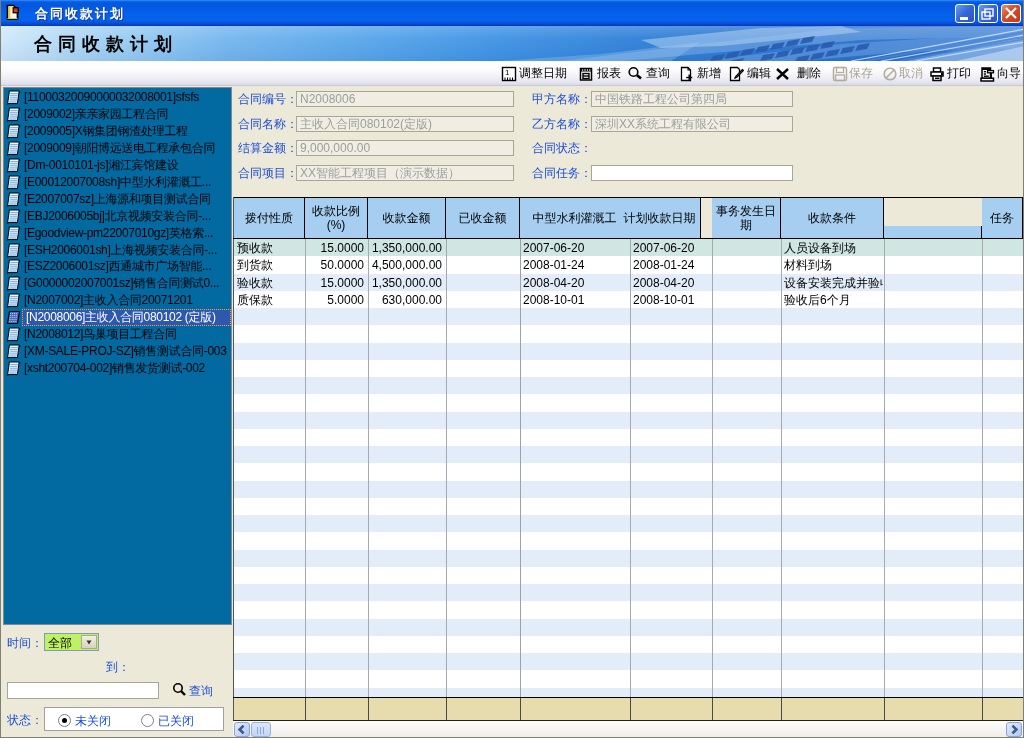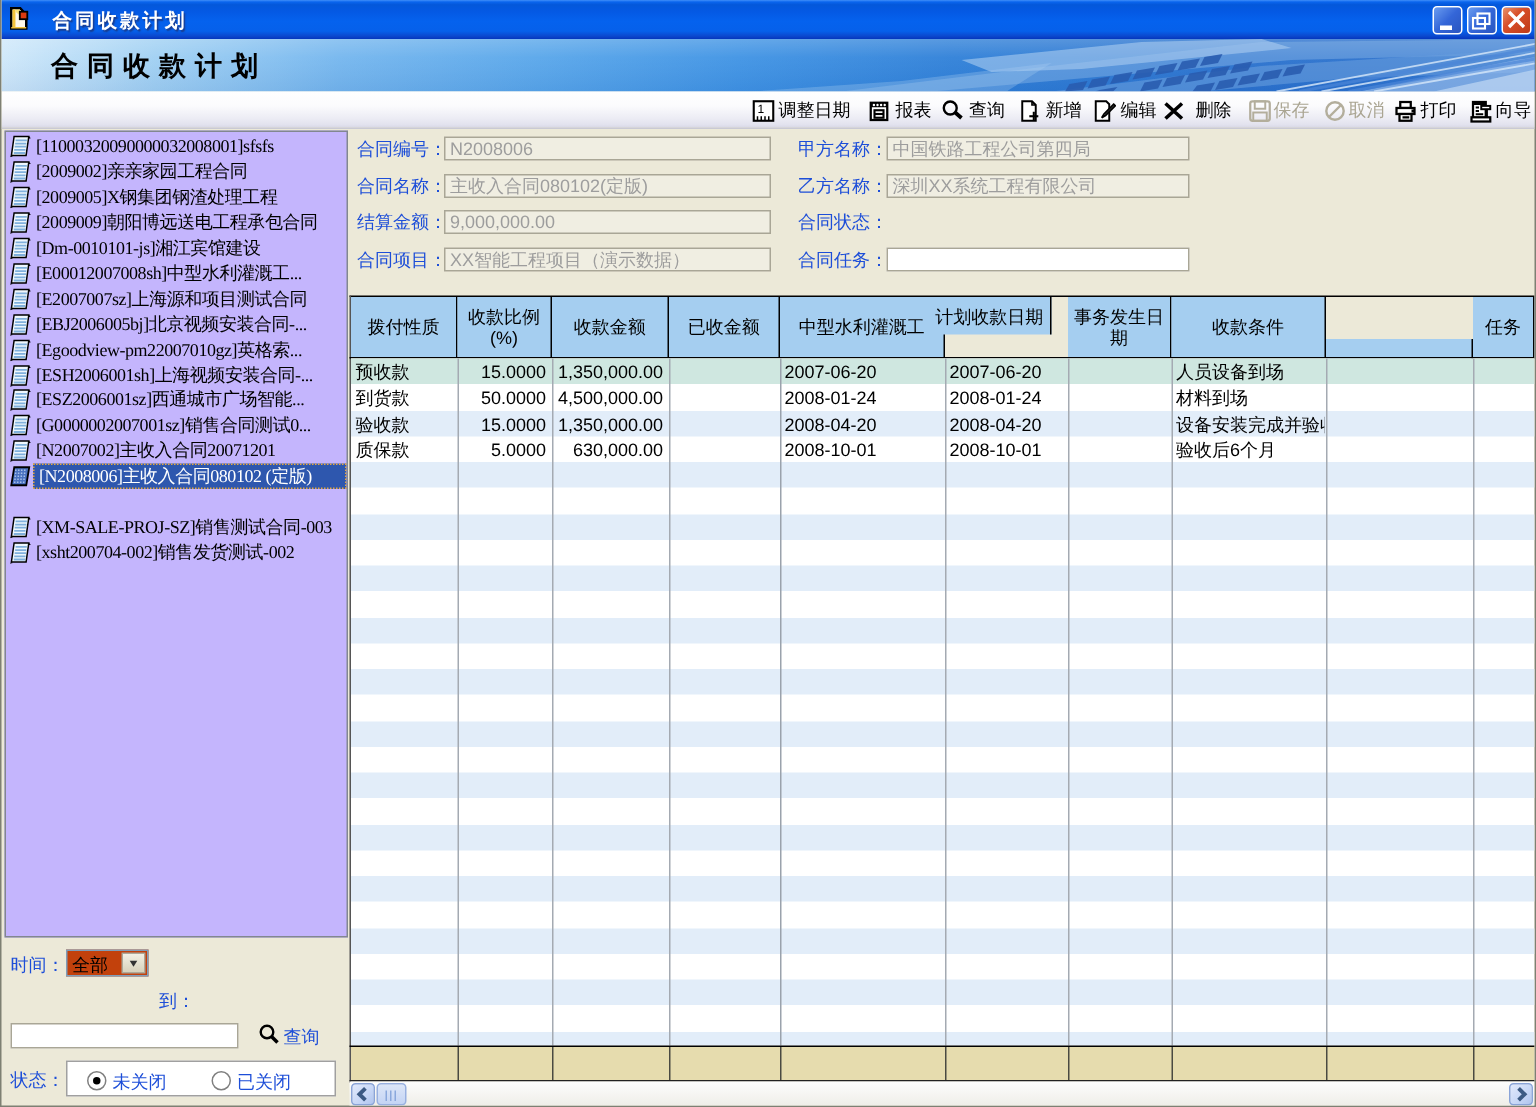--- a/index.html
+++ b/index.html
@@ -18,21 +18,21 @@
   background:linear-gradient(to right,#d8ecfa 0%,#b2d7f3 18%,#88bcec 35%,#5597e2 52%,#2f77d4 68%,#2166c8 82%,#2f74d2 100%);}
 #bandtitle{left:33px;top:32px;font-size:18px;font-weight:bold;letter-spacing:6px;color:#000;}
 
 #toolbar{left:0;top:61px;width:1024px;height:25px;
   background:linear-gradient(to bottom,#ffffff 0%,#fbfbfd 40%,#ececf4 75%,#e2e2ee 92%,#d8d8e6 100%);
   border-bottom:1px solid #c9c9d4;box-sizing:border-box;}
 .tbtn{top:65px;height:17px;line-height:17px;font-size:12px;color:#000;white-space:nowrap;}
 .tico{top:66px;width:16px;height:16px;}
 .dis{color:#aaa592;}
 
-#listbox{left:2px;top:87px;width:229px;height:538px;background:#c4b5fd;border:1px solid #828790;box-sizing:border-box;overflow:hidden;font-family:Liberation Serif, serif;}
+#listbox{left:2px;top:87px;width:229px;height:538px;background:#0369a1;border:1px solid #828790;box-sizing:border-box;overflow:hidden;}
 .li{position:absolute;left:1px;height:17px;line-height:17px;white-space:nowrap;font-size:12px;letter-spacing:-0.3px;}
 .li .txt{position:absolute;left:19px;top:0px;}
 .sel{background:#2e57ae;color:#fff;}
 
 .flabel{color:#1d4ed8;font-size:12px;height:16px;line-height:16px;}
 .ffield{height:16px;line-height:15px;box-sizing:border-box;border:1px solid #a9a696;background:#f0eee2;color:#9d9d9d;font-size:12px;padding-left:3px;overflow:hidden;white-space:nowrap;}
 .fwhite{background:#fff;}
 .hdrcell{position:absolute;top:1px;height:40px;background:#a5cef0;border-right:1px solid #000;box-sizing:border-box;
   display:flex;align-items:center;justify-content:center;text-align:center;font-size:12px;color:#000;}
 .cell{position:absolute;font-size:12px;height:17px;line-height:17px;white-space:nowrap;overflow:hidden;}
@@ -414,20 +414,35 @@
 <g stroke="#a8c0e8" stroke-width="1" stroke-dasharray="1,1">
 <line x1="4" y1="3.5" x2="12" y2="3.5"></line>
               <line x1="3.9" y1="5.5" x2="11.9" y2="5.5"></line>
 <line x1="3.7" y1="7.5" x2="11.7" y2="7.5"></line>
               <line x1="3.5" y1="9.5" x2="11.5" y2="9.5"></line>
 <line x1="3.3" y1="11.5" x2="11.3" y2="11.5"></line>
 </g>
           </svg></span>
         <div class="txt sel" style="padding:0 3px;left:17px;right:1px;border:1px dotted #e8a840;height:15px;line-height:15px;">[N2008006]主收入合同080102 (定版)</div>
       </div>
+<div class="li" style="top:238px;width:227px;">
+        <span style="position:absolute;left:1px;top:1px;"><svg width="15" height="15" viewBox="0 0 15 15">
+<path d="M3.4 1 L13.2 1 L11.4 13.6 L1.6 13.6 Z" fill="#eef7fd" stroke="#000" stroke-width="1"></path>
+<path d="M13.4 1 L14.6 2.2 L12.8 2.5 Z" fill="#000"></path>
+<path d="M1.6 13.6 L0.5 14.8 L2.5 14.3 Z" fill="#000"></path>
+<g stroke="#80b0dc" stroke-width="1.2">
+<line x1="4.4" y1="3.6" x2="11.9" y2="3.6"></line>
+              <line x1="4.1" y1="5.7" x2="11.6" y2="5.7"></line>
+<line x1="3.8" y1="7.8" x2="11.3" y2="7.8"></line>
+              <line x1="3.5" y1="9.9" x2="11" y2="9.9"></line>
+<line x1="3.2" y1="12" x2="10.7" y2="12"></line>
+</g>
+          </svg></span>
+        <div class="txt">[N2008012]鸟巢项目工程合同</div>
+      </div>
 <div class="li" style="top:255px;width:227px;">
         <span style="position:absolute;left:1px;top:1px;"><svg width="15" height="15" viewBox="0 0 15 15">
 <path d="M3.4 1 L13.2 1 L11.4 13.6 L1.6 13.6 Z" fill="#eef7fd" stroke="#000" stroke-width="1"></path>
 <path d="M13.4 1 L14.6 2.2 L12.8 2.5 Z" fill="#000"></path>
 <path d="M1.6 13.6 L0.5 14.8 L2.5 14.3 Z" fill="#000"></path>
 <g stroke="#80b0dc" stroke-width="1.2">
 <line x1="4.4" y1="3.6" x2="11.9" y2="3.6"></line>
               <line x1="4.1" y1="5.7" x2="11.6" y2="5.7"></line>
 <line x1="3.8" y1="7.8" x2="11.3" y2="7.8"></line>
               <line x1="3.5" y1="9.9" x2="11" y2="9.9"></line>
@@ -447,21 +462,21 @@
 <line x1="3.8" y1="7.8" x2="11.3" y2="7.8"></line>
               <line x1="3.5" y1="9.9" x2="11" y2="9.9"></line>
 <line x1="3.2" y1="12" x2="10.7" y2="12"></line>
 </g>
           </svg></span>
         <div class="txt">[xsht200704-002]销售发货测试-002</div>
       </div>
     </div>
 
   <div class="abs flabel" style="left:6px;top:635px;">时间：</div>
-  <div class="abs" style="left:43px;top:633px;width:55px;height:18px;border:1px solid #7f9db9;background:#c2410c;box-sizing:border-box;">
+  <div class="abs" style="left:43px;top:633px;width:55px;height:18px;border:1px solid #7f9db9;background:#bef264;box-sizing:border-box;">
     <div style="position:absolute;left:3px;top:1px;font-size:12px;">全部</div>
     <div style="position:absolute;right:1px;top:1px;width:16px;height:14px;background:linear-gradient(to bottom,#f2f0e4,#d8d2bc);border:1px solid #aca899;box-sizing:border-box;">
       <svg width="14" height="12" viewBox="0 0 14 12">
           <path d="M4.5 4.5 L9.5 4.5 L7 8.5 Z" fill="#333"></path>
         </svg>
     </div>
   </div>
   <div class="abs flabel" style="left:105px;top:659px;">到：</div>
   <div class="abs" style="left:6px;top:682px;width:152px;height:17px;border:1px solid #a9a696;background:#fff;box-sizing:border-box;"></div>
   <div class="abs" style="left:170px;top:682px;width:16px;height:16px;">
@@ -505,21 +520,21 @@
     </div>
 <div class="abs hdrcell" style="left:367px;top:198px;width:78px;height:40px;">
       <div style="width:100%;line-height:14px;">收款金额</div>
     </div>
 <div class="abs hdrcell" style="left:445px;top:198px;width:74px;height:40px;">
       <div style="width:100%;line-height:14px;">已收金额</div>
     </div>
 <div class="abs hdrcell" style="left:519px;top:198px;width:110px;height:40px;">
       <div style="width:100%;line-height:14px;">中型水利灌溉工</div>
     </div>
-<div class="abs hdrcell" style="left:618px;top:198px;width:82px;height:25px;">
+<div class="abs hdrcell" style="left:618px;top:198px;width:82px;height:40px;">
       <div style="width:100%;line-height:14px;">计划收款日期</div>
     </div>
 <div class="abs hdrcell" style="left:711px;top:198px;width:69px;height:40px;">
       <div style="width:100%;line-height:14px;">事务发生日<br>期</div>
     </div>
 <div class="abs hdrcell" style="left:780px;top:198px;width:103px;height:40px;">
       <div style="width:100%;line-height:14px;">收款条件</div>
     </div>
 <div class="abs hdrcell" style="left:883px;top:198px;width:98px;height:40px;margin-top:28px;">
       <div style="width:100%;line-height:14px;">说明</div>

